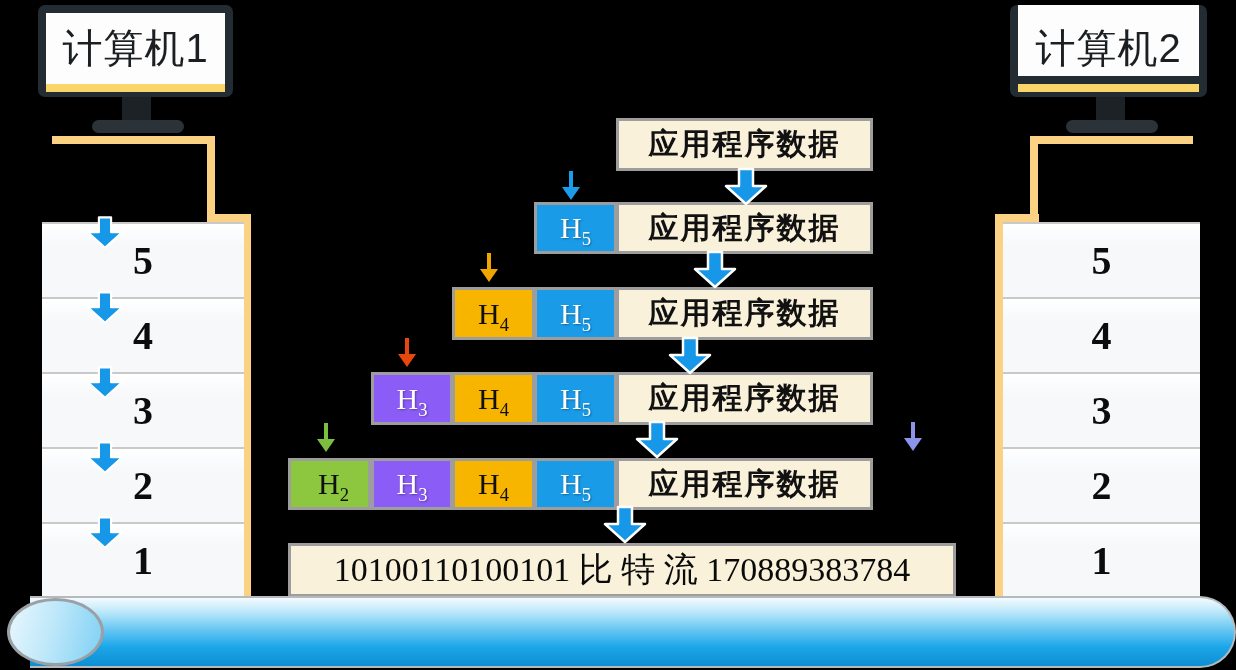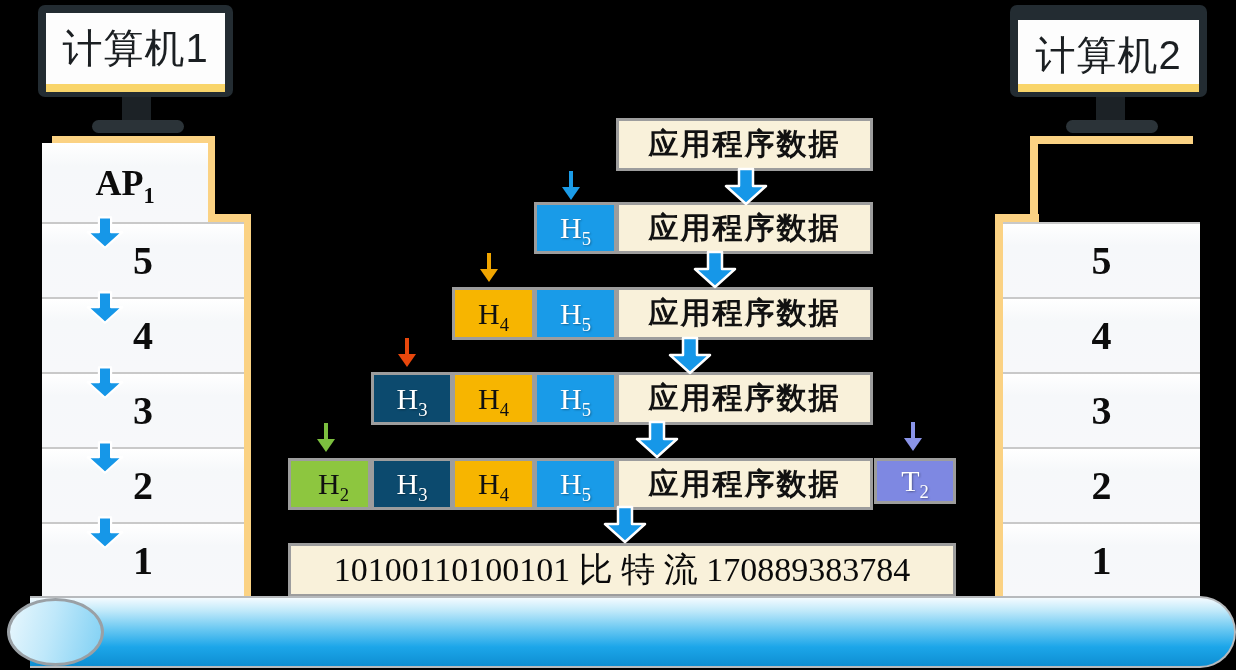--- a/index.html
+++ b/index.html
@@ -24,21 +24,21 @@
   .ap-label{font-family:"Liberation Serif",serif;font-weight:700;font-size:36px;color:#0c0c0c;}
   .ap-label sub,.hbox sub{font-size:62%;line-height:0;}
 
   
   .databox{background:#f9f1da;border:3px solid #9d9d9d;display:flex;align-items:center;justify-content:center;
            font-size:30px;font-weight:700;color:#111;letter-spacing:2px;white-space:nowrap;}
   .hbox{border:3px solid #9d9d9d;display:flex;align-items:center;justify-content:center;
         font-family:"Liberation Serif",serif;font-size:30px;}
   .hbox.c-h5{background:#199be8;color:#fff;text-shadow:1px 1px 2px rgba(0,0,0,.35);}
   .hbox.c-h4{background:#f7b500;color:#101010;}
-  .hbox.c-h3{background:#0c4a6e;color:#fff;text-shadow:1px 1px 2px rgba(0,0,0,.35);}
+  .hbox.c-h3{background:#8b5cf6;color:#fff;text-shadow:1px 1px 2px rgba(0,0,0,.35);}
   .hbox.c-h2{background:#8dc63f;color:#101010;padding-left:8px;}
   .hbox.c-t2{background:#7e88e2;color:#fff;text-shadow:1px 1px 2px rgba(0,0,0,.35);}
   .bitbox{background:#f9f1da;border:3px solid #9d9d9d;display:flex;align-items:center;justify-content:center;
           font-family:"Liberation Serif",serif;font-size:34px;color:#0a0a0a;white-space:nowrap;}
 
   
   .pipe-body{background:linear-gradient(180deg,#f4fbff 0%,#c3eafa 18%,#6cc9f2 45%,#1ca6e9 72%,#0e8ed2 100%);
              border:2px solid #b7babd;border-left:none;border-radius:0 36px 36px 0;}
   .pipe-cap{background:linear-gradient(105deg,#e9f7fd 0%,#bfe8fa 45%,#7fd0f4 100%);
             border:3px solid #9aa0a5;border-radius:50%;}
@@ -52,36 +52,33 @@
   <div class="abs mon-frame" style="left:38px;top:5px;width:195px;height:92px;">
     <div class="abs mon-screen" style="left:8px;top:8px;width:179px;height:71px;">
       <span class="mon-label">计算机1</span>
     </div>
     <div class="abs mon-strip" style="left:8px;top:79px;width:179px;height:8px;"></div>
   </div>
   <div class="abs mon-neck" style="left:122px;top:97px;width:29px;height:25px;"></div>
   <div class="abs mon-base" style="left:92px;top:120px;width:92px;height:13px;"></div>
 
   <div class="abs mon-frame" style="left:1010px;top:5px;width:197px;height:92px;">
-    <div class="abs mon-screen" style="left:8px;top:15px;width:181px;height:71px;">
+    <div class="abs mon-screen" style="left:8px;top:0;width:181px;height:71px;align-items:flex-end;">
       <span class="mon-label">计算机2</span>
     </div>
     <div class="abs mon-strip" style="left:8px;top:79px;width:181px;height:8px;"></div>
   </div>
   <div class="abs mon-neck" style="left:1096px;top:97px;width:29px;height:25px;"></div>
   <div class="abs mon-base" style="left:1066px;top:120px;width:92px;height:13px;"></div>
 
   <div class="abs yellow" style="left:52px;top:136px;width:163px;height:8px;"></div>
   <div class="abs yellow" style="left:207px;top:136px;width:8px;height:86px;"></div>
   <div class="abs yellow" style="left:207px;top:214px;width:44px;height:8px;"></div>
   <div class="abs yellow" style="left:243px;top:214px;width:8px;height:383px;"></div>
 
-  <div class="abs panel" style="left:42px;top:143px;width:166px;height:79px;">
-    <span class="ap-label"><span>AP</span><sub>1</sub></span>
-  </div>
   <div class="abs panel sep" style="left:42px;top:222px;width:202px;height:75px;">
     <span class="layer-num">5</span>
     </div>
   <div class="abs panel sep" style="left:42px;top:297px;width:202px;height:75px;">
     <span class="layer-num">4</span>
     </div>
   <div class="abs panel sep" style="left:42px;top:372px;width:202px;height:75px;">
     <span class="layer-num">3</span>
     </div>
   <div class="abs panel sep" style="left:42px;top:447px;width:202px;height:75px;">
@@ -160,23 +157,20 @@
   <div class="abs hbox c-h3" style="left:371px;top:458px;width:82px;height:52px;">
     <span><span>H</span><sub>3</sub></span>
     </div>
   <div class="abs hbox c-h4" style="left:452px;top:458px;width:83px;height:52px;">
     <span><span>H</span><sub>4</sub></span>
     </div>
   <div class="abs hbox c-h5" style="left:534px;top:458px;width:83px;height:52px;">
     <span><span>H</span><sub>5</sub></span>
     </div>
   <div class="abs databox" style="left:616px;top:458px;width:257px;height:52px;">应用程序数据</div>
-  <div class="abs hbox c-t2" style="left:874px;top:458px;width:82px;height:46px;">
-    <span><span>T</span><sub>2</sub></span>
-    </div>
 
   <div class="abs bitbox" style="left:288px;top:543px;width:668px;height:54px;">10100110100101 比 特 流 170889383784</div>
 
   <svg class="abs" style="left:723px;top:167px;" width="46" height="40" viewBox="0 0 46 40">
       <polygon points="16,2 30,2 30,19 43,19 23,37 3,19 16,19" fill="#1697e8" stroke="#fff" stroke-width="2.5" stroke-linejoin="round"></polygon>
     </svg>
   <svg class="abs" style="left:692px;top:250px;" width="46" height="40" viewBox="0 0 46 40">
       <polygon points="16,2 30,2 30,19 43,19 23,37 3,19 16,19" fill="#1697e8" stroke="#fff" stroke-width="2.5" stroke-linejoin="round"></polygon>
     </svg>
   <svg class="abs" style="left:667px;top:336px;" width="46" height="40" viewBox="0 0 46 40">

